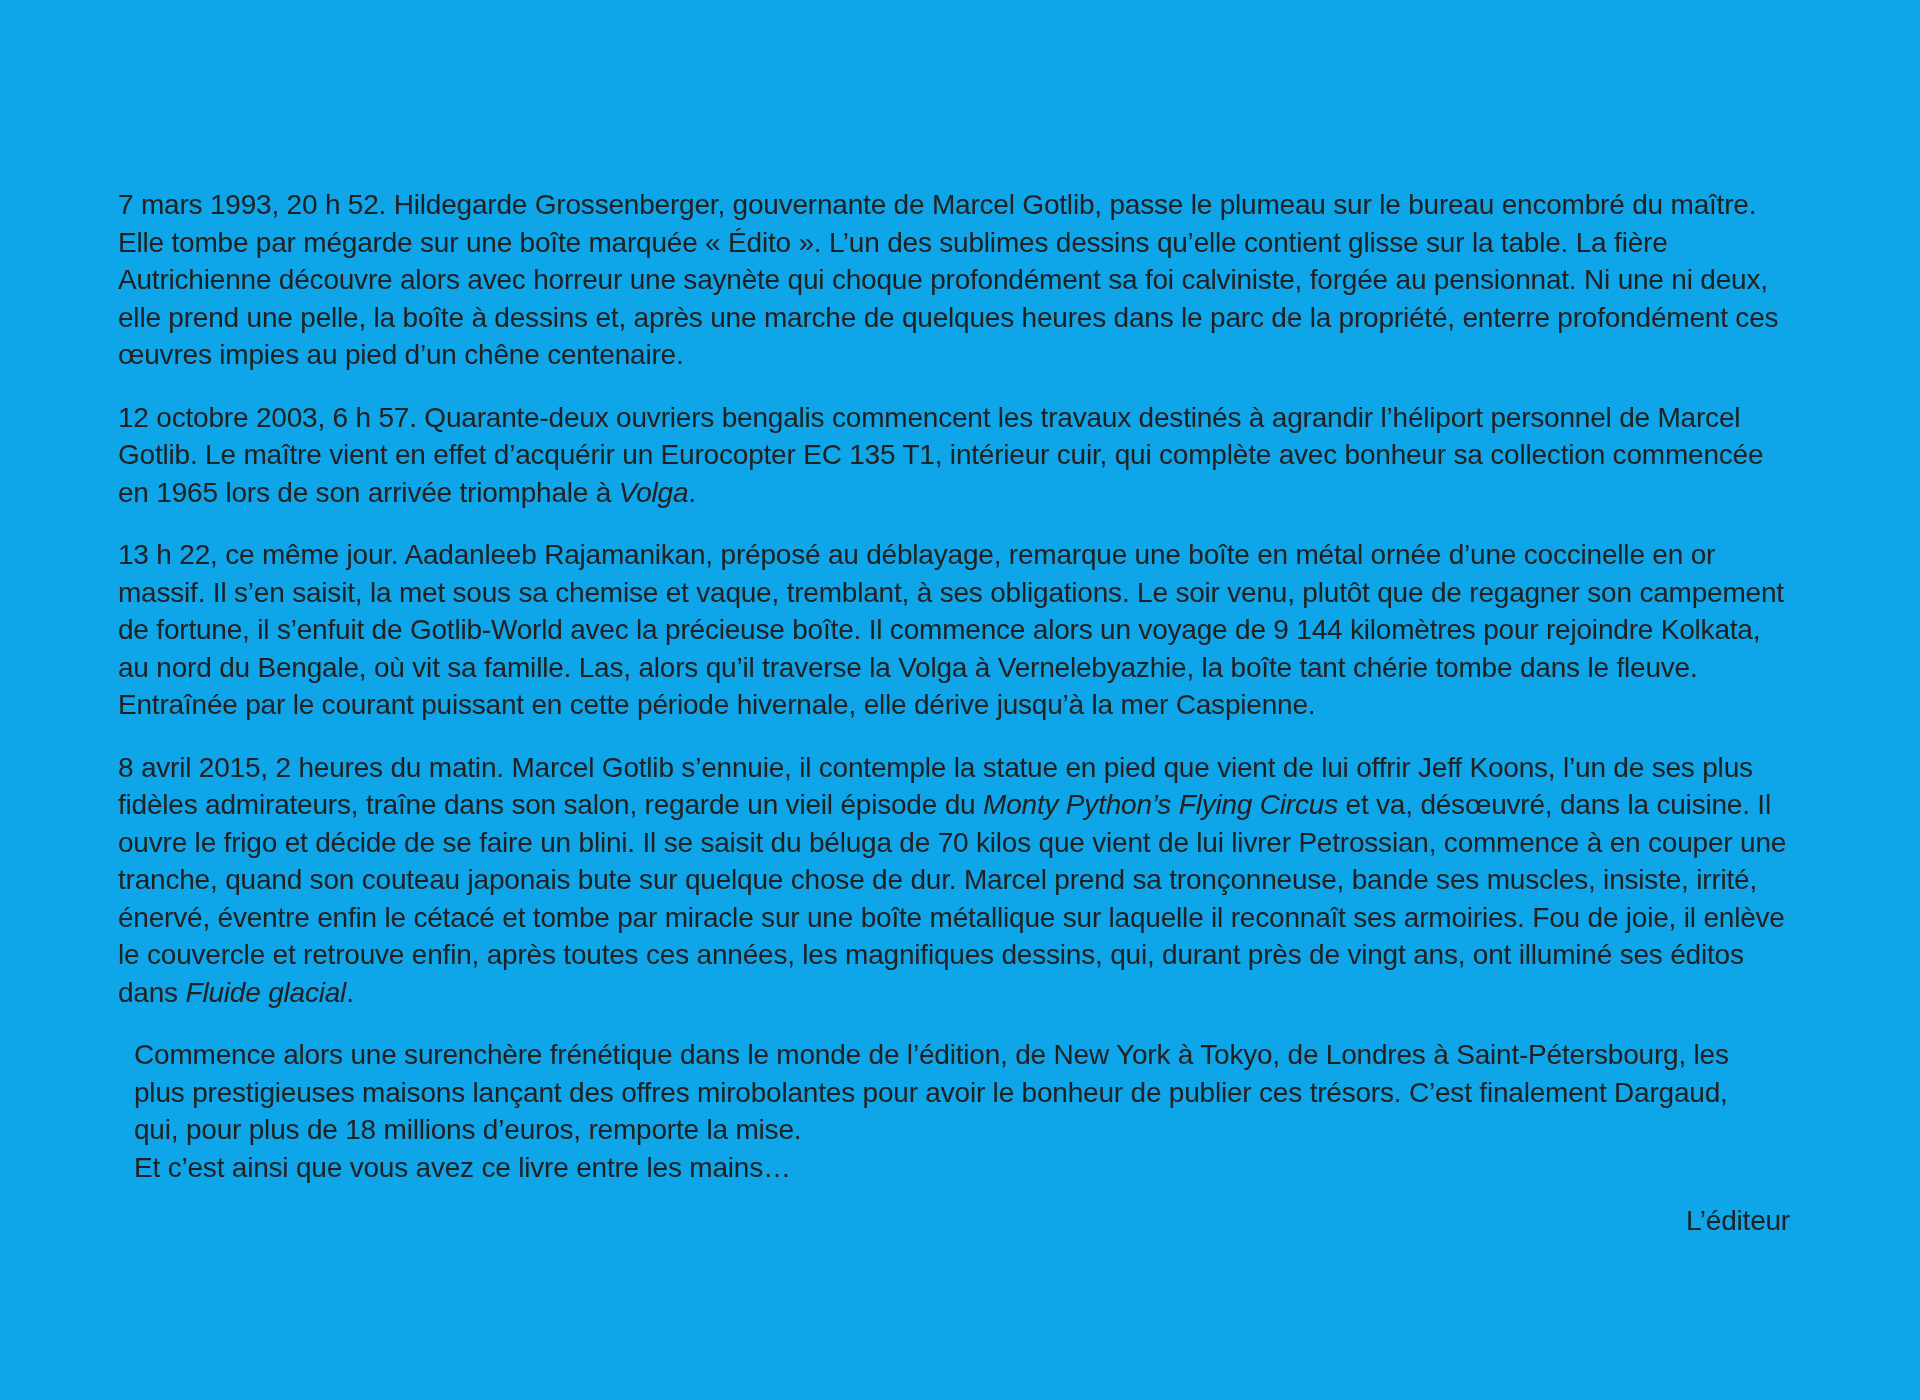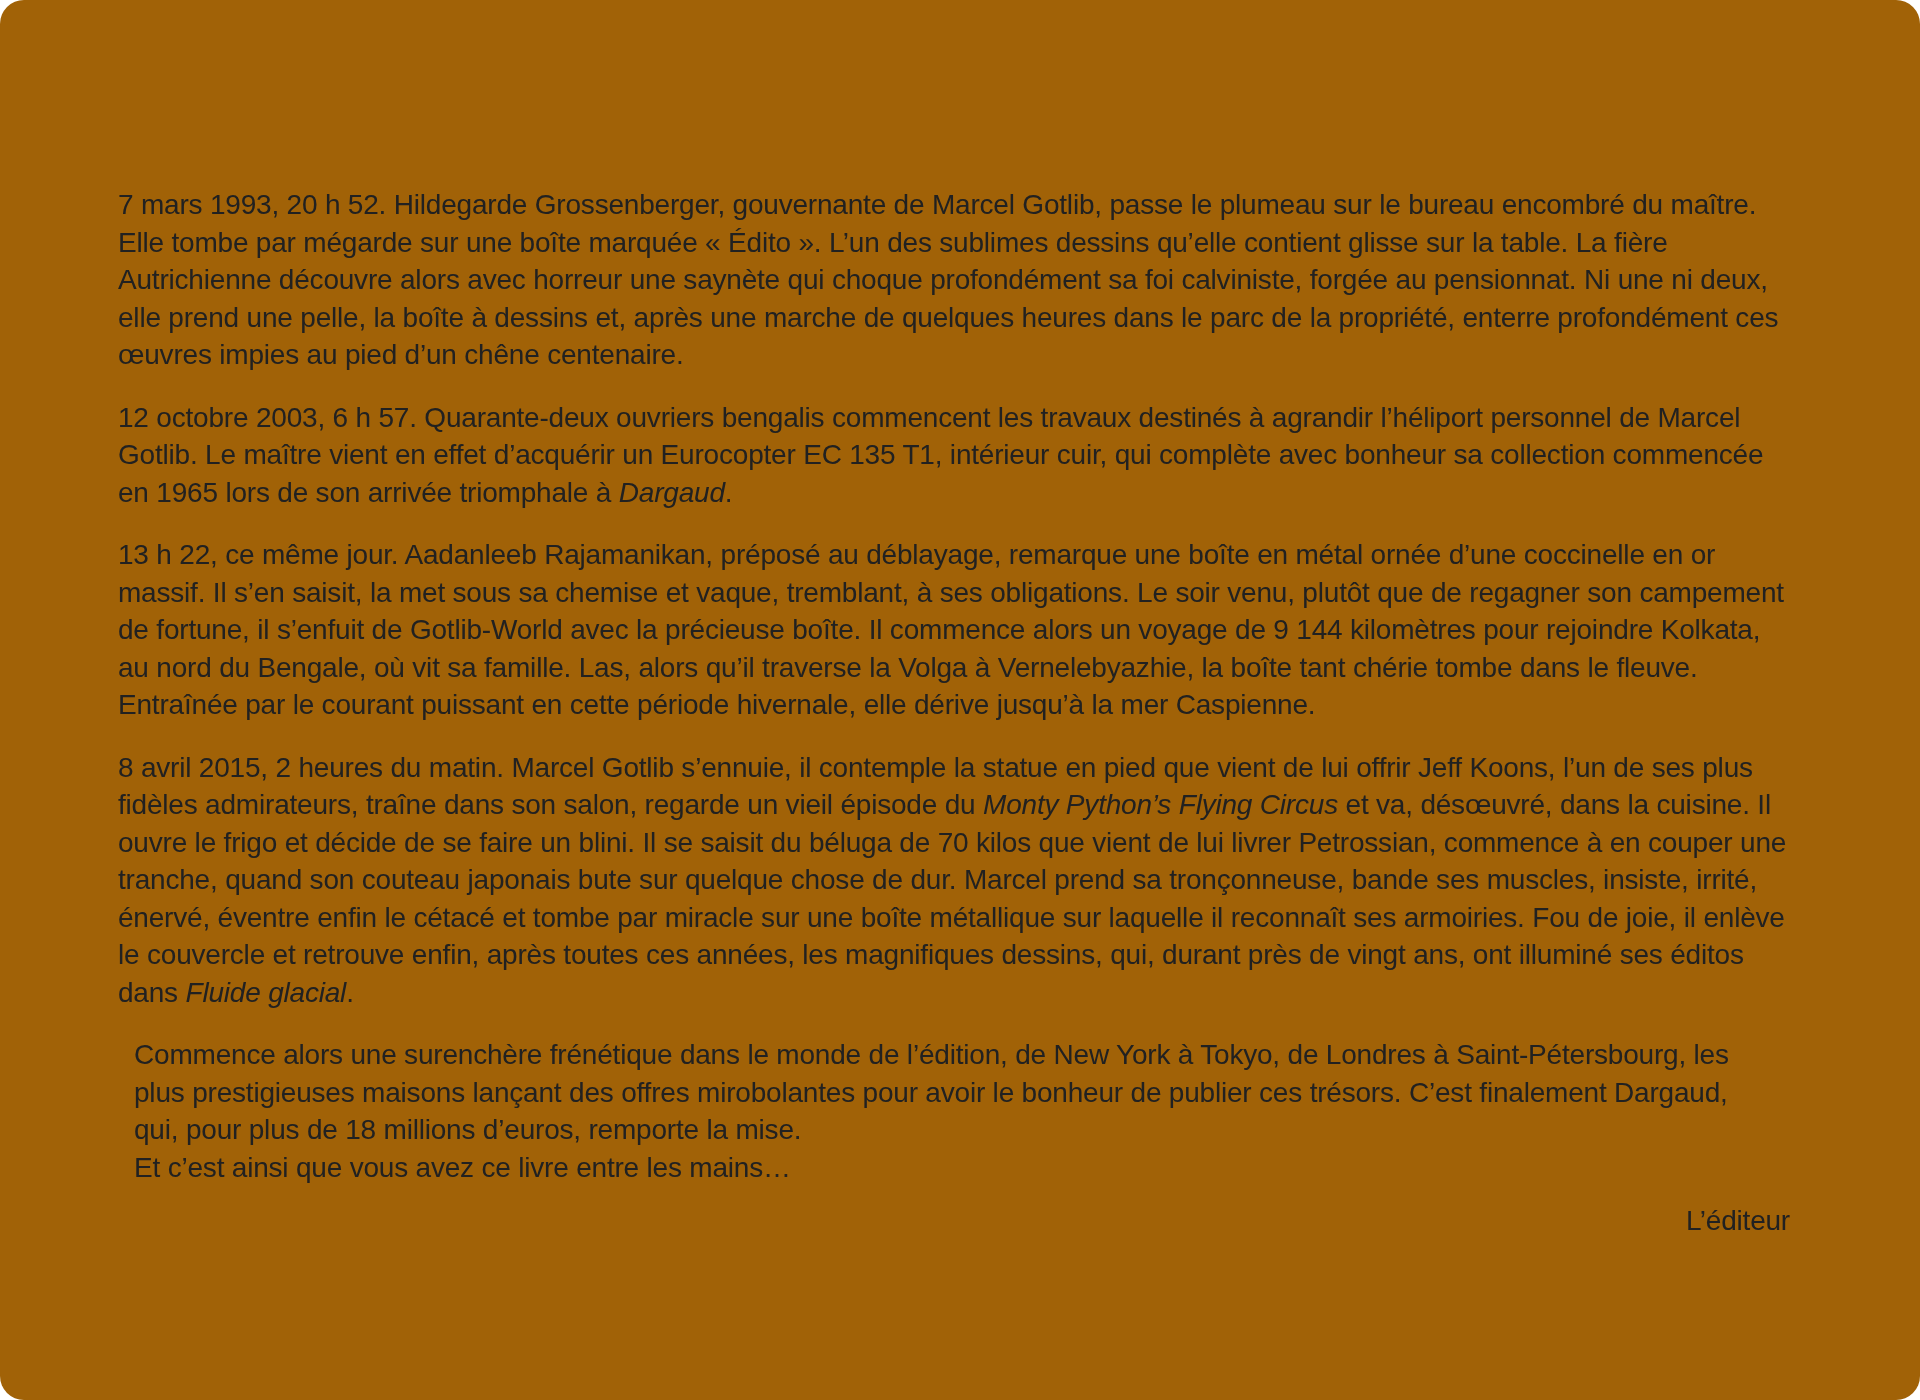--- a/index.html
+++ b/index.html
@@ -11,22 +11,21 @@
     width: 1920px;
     height: 1400px;
     position: relative;
     overflow: hidden;
     font-family: "Liberation Sans", sans-serif;
     color: #212121;
   }
   .page {
     position: absolute;
     inset: 0;
-    background: #a16207;
-    border-radius: 24px;
+    background: #0ea5e9;
   }
   .text-block {
     position: absolute;
     left: 118px;
     top: 186px;
     width: 1672px;
     font-size: 28px;
     line-height: 37.5px;
     letter-spacing: -0.2px;
     font-weight: 400;
@@ -47,21 +46,21 @@
   }
 </style>
 </head>
 <body>
 
 <div class="page">
   <div class="text-block">
 
     <p><span>7 mars 1993, 20 h 52. Hildegarde Grossenberger, gouvernante de Marcel Gotlib, passe le plumeau sur le bureau encombré du maître. Elle tombe par mégarde sur une boîte marquée « Édito ». L’un des sublimes dessins qu’elle contient glisse sur la table. La fière Autrichienne découvre alors avec horreur une saynète qui choque profondément sa foi calviniste, forgée au pensionnat. Ni une ni deux, elle prend une pelle, la boîte à dessins et, après une marche de quelques heures dans le parc de la propriété, enterre profondément ces œuvres impies au pied d’un chêne centenaire.</span></p>
 
-    <p><span>12 octobre 2003, 6 h 57. Quarante-deux ouvriers bengalis commencent les travaux destinés à agrandir l’héliport personnel de Marcel Gotlib. Le maître vient en effet d’acquérir un Eurocopter EC 135 T1, intérieur cuir, qui complète avec bonheur sa collection commencée en 1965 lors de son arrivée triomphale à </span><em>Dargaud</em><span>.</span></p>
+    <p><span>12 octobre 2003, 6 h 57. Quarante-deux ouvriers bengalis commencent les travaux destinés à agrandir l’héliport personnel de Marcel Gotlib. Le maître vient en effet d’acquérir un Eurocopter EC 135 T1, intérieur cuir, qui complète avec bonheur sa collection commencée en 1965 lors de son arrivée triomphale à </span><em>Volga</em><span>.</span></p>
 
     <p><span>13 h 22, ce même jour. Aadanleeb Rajamanikan, préposé au déblayage, remarque une boîte en métal ornée d’une coccinelle en or massif. Il s’en saisit, la met sous sa chemise et vaque, tremblant, à ses obligations. Le soir venu, plutôt que de regagner son campement de fortune, il s’enfuit de Gotlib-World avec la précieuse boîte. Il commence alors un voyage de 9 144 kilomètres pour rejoindre Kolkata, au nord du Bengale, où vit sa famille. Las, alors qu’il traverse la Volga à Vernelebyazhie, la boîte tant chérie tombe dans le fleuve. Entraînée par le courant puissant en cette période hivernale, elle dérive jusqu’à la mer Caspienne.</span></p>
 
     <p><span>8 avril 2015, 2 heures du matin. Marcel Gotlib s’ennuie, il contemple la statue en pied que vient de lui offrir Jeff Koons, l’un de ses plus fidèles admirateurs, traîne dans son salon, regarde un vieil épisode du </span><em>Monty Python’s Flying Circus</em><span> et va, désœuvré, dans la cuisine. Il ouvre le frigo et décide de se faire un blini. Il se saisit du béluga de 70 kilos que vient de lui livrer Petrossian, commence à en couper une tranche, quand son couteau japonais bute sur quelque chose de dur. Marcel prend sa tronçonneuse, bande ses muscles, insiste, irrité, énervé, éventre enfin le cétacé et tombe par miracle sur une boîte métallique sur laquelle il reconnaît ses armoiries. Fou de joie, il enlève le couvercle et retrouve enfin, après toutes ces années, les magnifiques dessins, qui, durant près de vingt ans, ont illuminé ses éditos dans </span><em>Fluide glacial</em><span>.</span></p>
 
     <p class="last-para"><span>Commence alors une surenchère frénétique dans le monde de l’édition, de New York à Tokyo, de Londres à Saint-Pétersbourg, les plus prestigieuses maisons lançant des offres mirobolantes pour avoir le bonheur de publier ces trésors. C’est finalement Dargaud, qui, pour plus de 18 millions d’euros, remporte la mise.</span><br><span>Et c’est ainsi que vous avez ce livre entre les mains…</span></p>
 
     <p class="signature">L’éditeur</p>
 
   </div>

